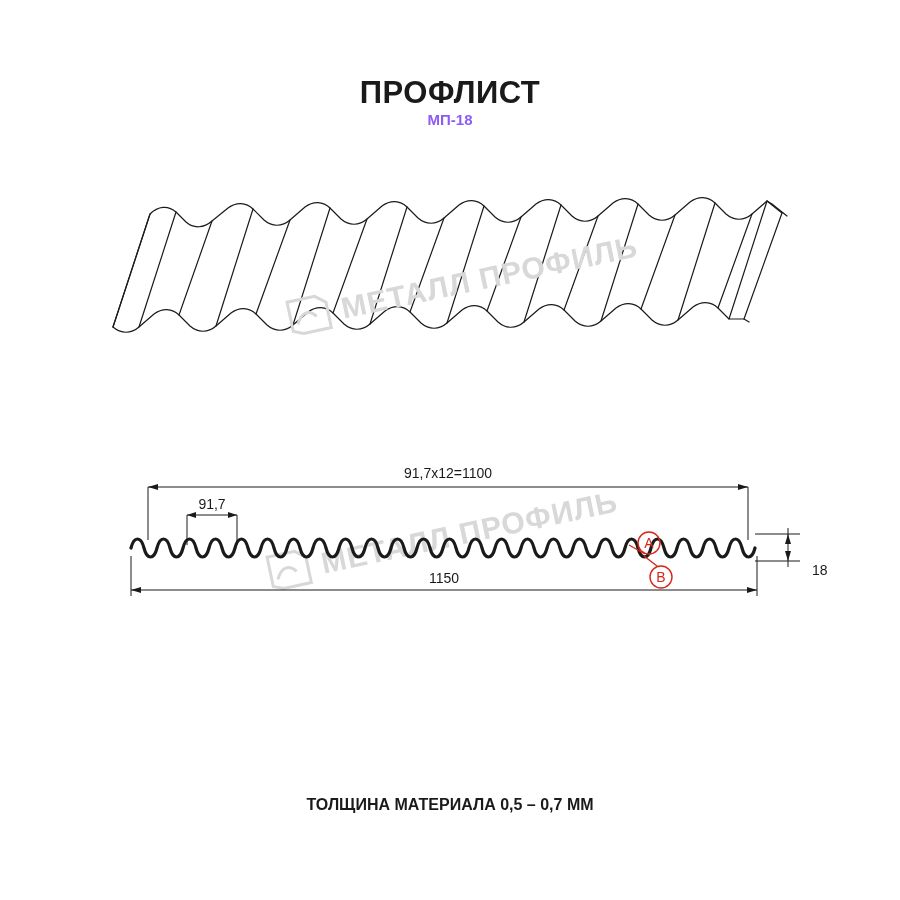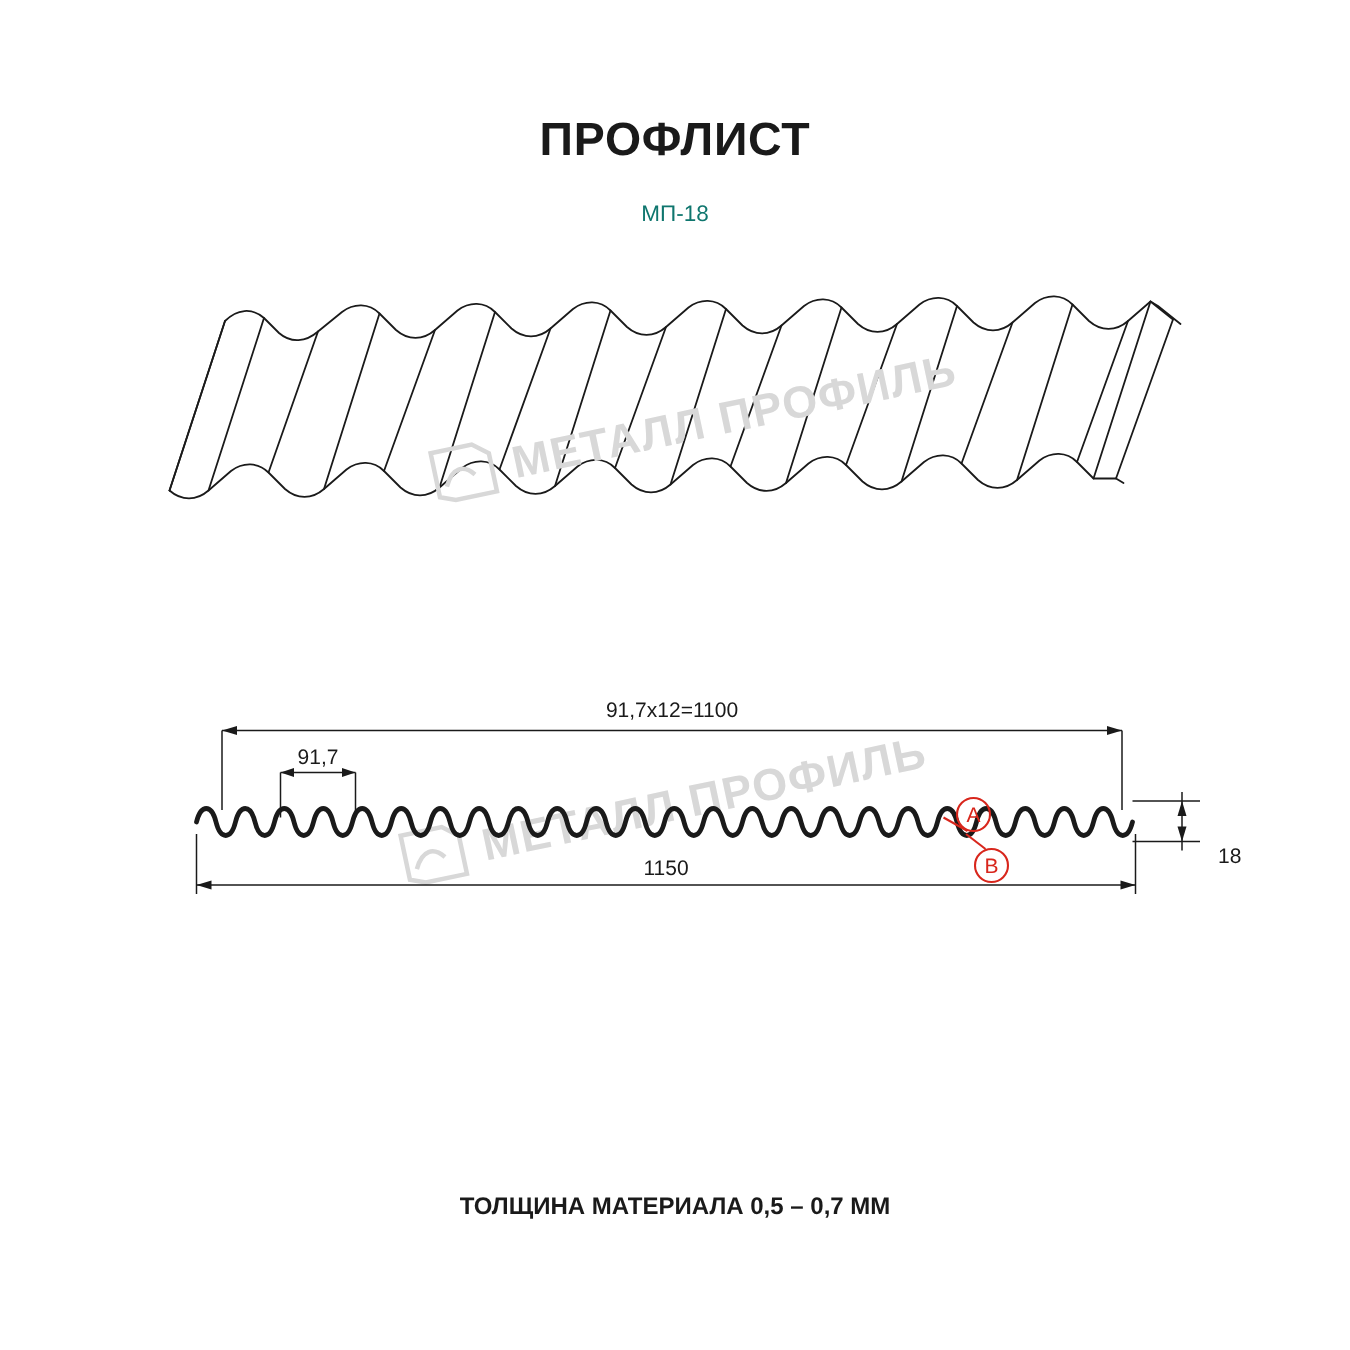--- a/index.html
+++ b/index.html
@@ -29,24 +29,24 @@
     text-align: center;
   }
   .title {
     font-size: 31px;
     font-weight: bold;
     letter-spacing: 0.5px;
     color: #1a1a1a;
     line-height: 1.1;
   }
   .subtitle {
-    margin-top: 24px;
+    margin-top: 1px;
     font-size: 15px;
-    font-weight: normal;
-    color: #0f766e;
+    font-weight: bold;
+    color: #8b5cf6;
   }
   .footer-note {
     position: absolute;
     left: 0;
     top: 796px;
     width: 900px;
     text-align: center;
     font-size: 16px;
     font-weight: bold;
     color: #1a1a1a;

